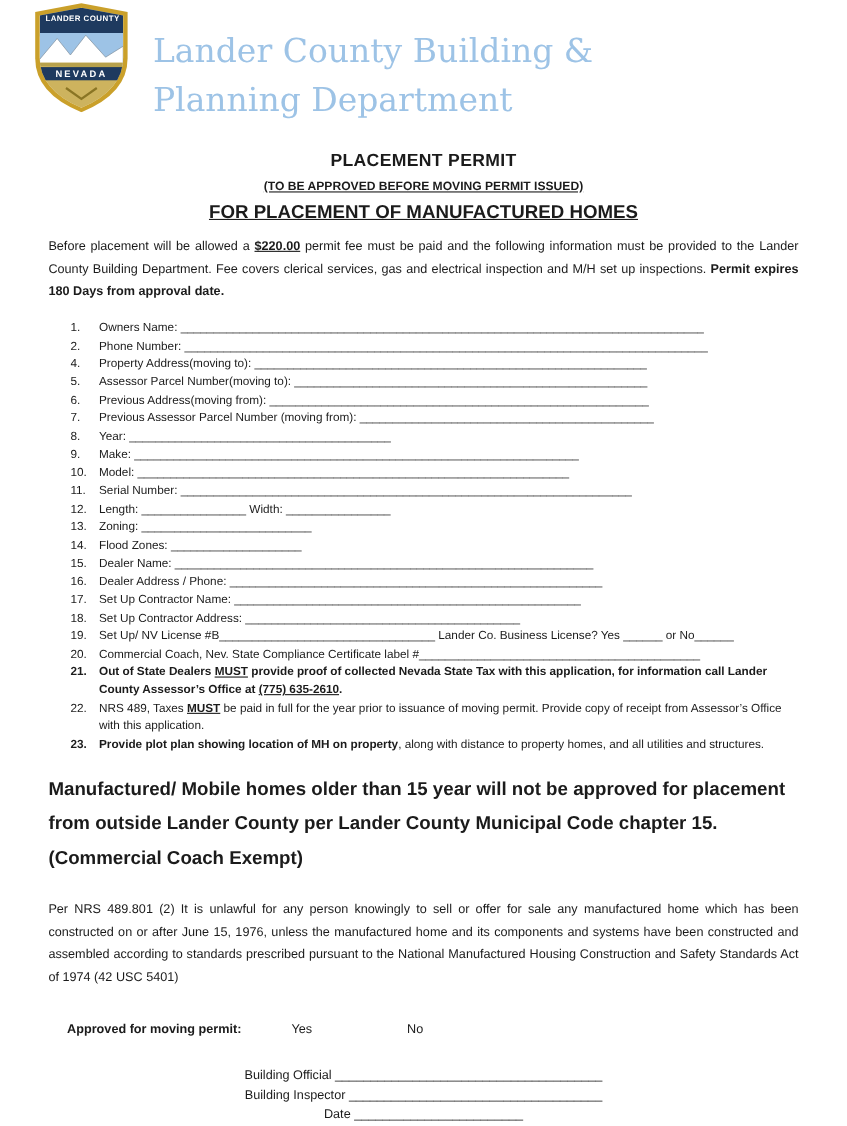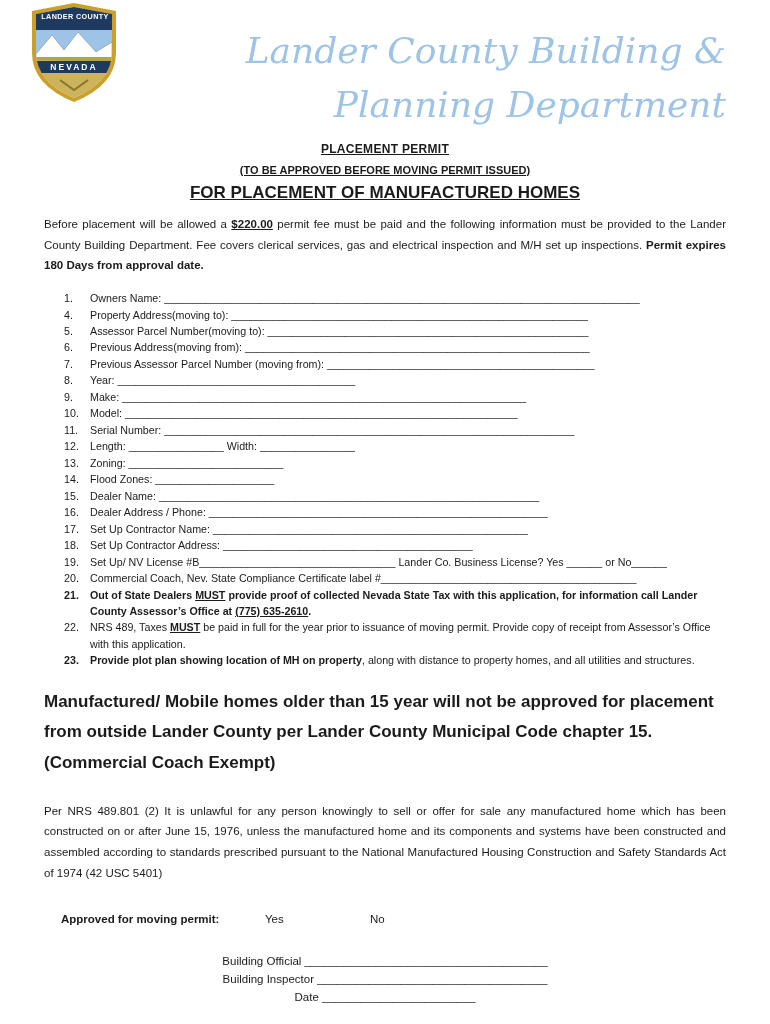--- a/index.html
+++ b/index.html
@@ -2,27 +2,27 @@
 <html><head>
 <meta charset="utf-8">
 <style>
   html,body{margin:0;padding:0;background:#ffffff;}
   body{width:770px;height:1024px;font-family:"Liberation Sans",sans-serif;color:#1b1b1b;overflow:hidden;}
   .page{position:relative;width:682px;padding:0 44px;}
 
   
   .header{position:relative;padding-top:12px;min-height:116px;}
   .seal{position:absolute;left:-14px;top:2px;}
-  .script-title{text-align:right;padding-left:95px;padding-top:12px;
-    font-family:"DejaVu Serif",serif;font-style:italic;color:#9dc3e6;
-    font-size:36px;line-height:1.5;font-weight:500;}
+  .script-title{text-align:left;padding-left:95px;padding-top:12px;
+    font-family:"DejaVu Serif",serif;color:#9dc3e6;
+    font-size:30px;line-height:1.5;font-weight:500;}
 
   
   .titles{text-align:center;margin-top:10px;}
-  .title-main{font-size:12px;font-weight:bold;text-decoration:underline;letter-spacing:.3px;}
+  .title-main{font-size:16px;font-weight:bold;letter-spacing:.3px;}
   .title-sub{font-size:11px;font-weight:bold;text-decoration:underline;margin-top:8px;}
   .title-for{font-size:17px;font-weight:bold;text-decoration:underline;margin-top:7px;}
 
   
   .intro{margin-top:11px;font-size:11.5px;line-height:1.8;text-align:justify;}
   .b{font-weight:bold;} .u{text-decoration:underline;}
 
   
   ol.form{list-style:none;margin:14px 0 0 20px;padding:0;font-size:10.7px;line-height:1.54;}
   ol.form li{position:relative;padding-left:26px;}
@@ -77,21 +77,21 @@
   <div class="titles">
     <div class="title-main">PLACEMENT PERMIT</div>
     <div class="title-sub">(TO BE APPROVED BEFORE MOVING PERMIT ISSUED)</div>
     <div class="title-for">FOR PLACEMENT OF MANUFACTURED HOMES</div>
   </div>
 
   <p class="intro"><span>Before placement will be allowed a </span><span class="b u">$220.00</span><span> permit fee must be paid and the following information must be provided to the Lander County Building Department. Fee covers clerical services, gas and electrical inspection and M/H set up inspections. </span><span class="b">Permit expires 180 Days from approval date.</span></p>
 
   <ol class="form">
     <li class="nw"><span class="num">1.</span><span>Owners Name: ________________________________________________________________________________</span></li>
-    <li class="nw"><span class="num">2.</span></li>
+    <li class="nw"><span class="num">2.</span><span>Phone Number: ________________________________________________________________________________</span></li>
     <li class="nw"><span class="num">3.</span></li>
     <li class="nw"><span class="num">4.</span><span>Property Address(moving to): ____________________________________________________________</span></li>
     <li class="nw"><span class="num">5.</span><span>Assessor Parcel Number(moving to): ______________________________________________________</span></li>
     <li class="nw"><span class="num">6.</span><span>Previous Address(moving from): __________________________________________________________</span></li>
     <li class="nw"><span class="num">7.</span><span>Previous Assessor Parcel Number (moving from): _____________________________________________</span></li>
     <li class="nw"><span class="num">8.</span><span>Year: ________________________________________</span></li>
     <li class="nw"><span class="num">9.</span><span>Make: ____________________________________________________________________</span></li>
     <li class="nw"><span class="num">10.</span><span>Model: __________________________________________________________________</span></li>
     <li class="nw"><span class="num">11.</span><span>Serial Number: _____________________________________________________________________</span></li>
     <li class="nw"><span class="num">12.</span><span>Length: ________________ Width: ________________</span></li>

